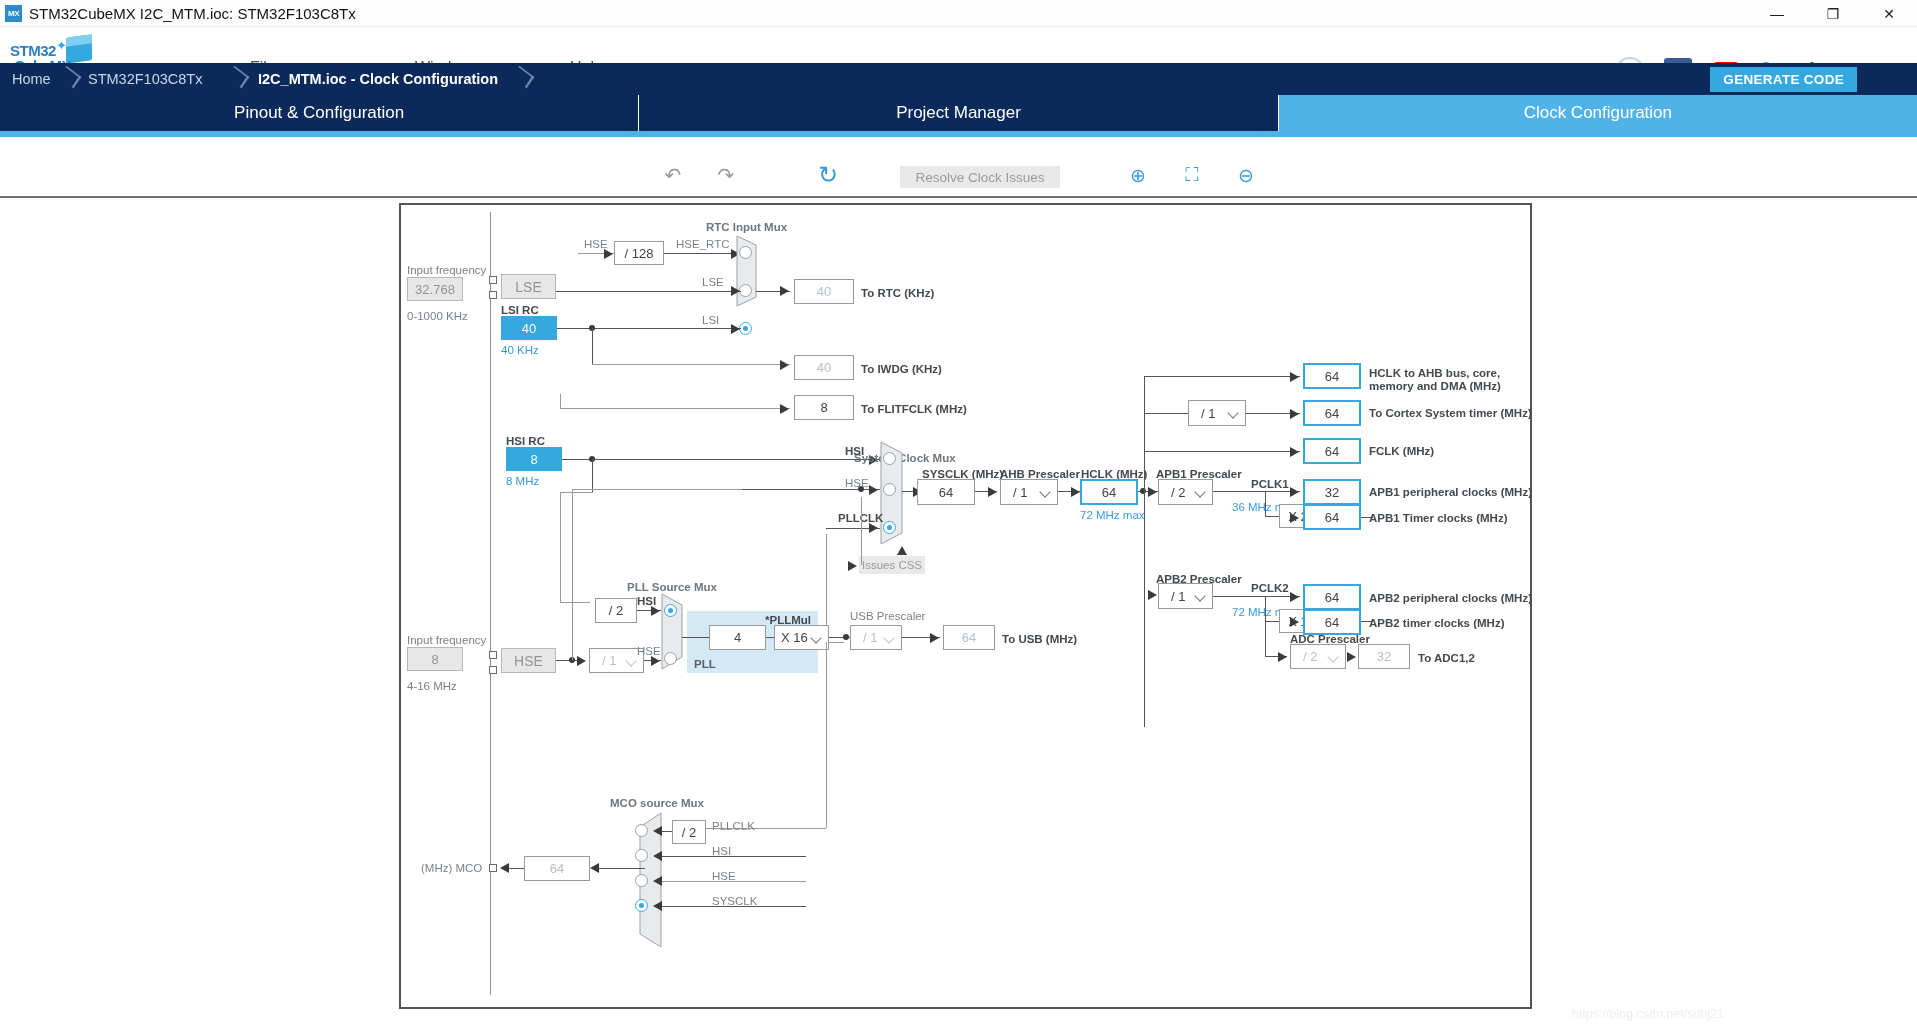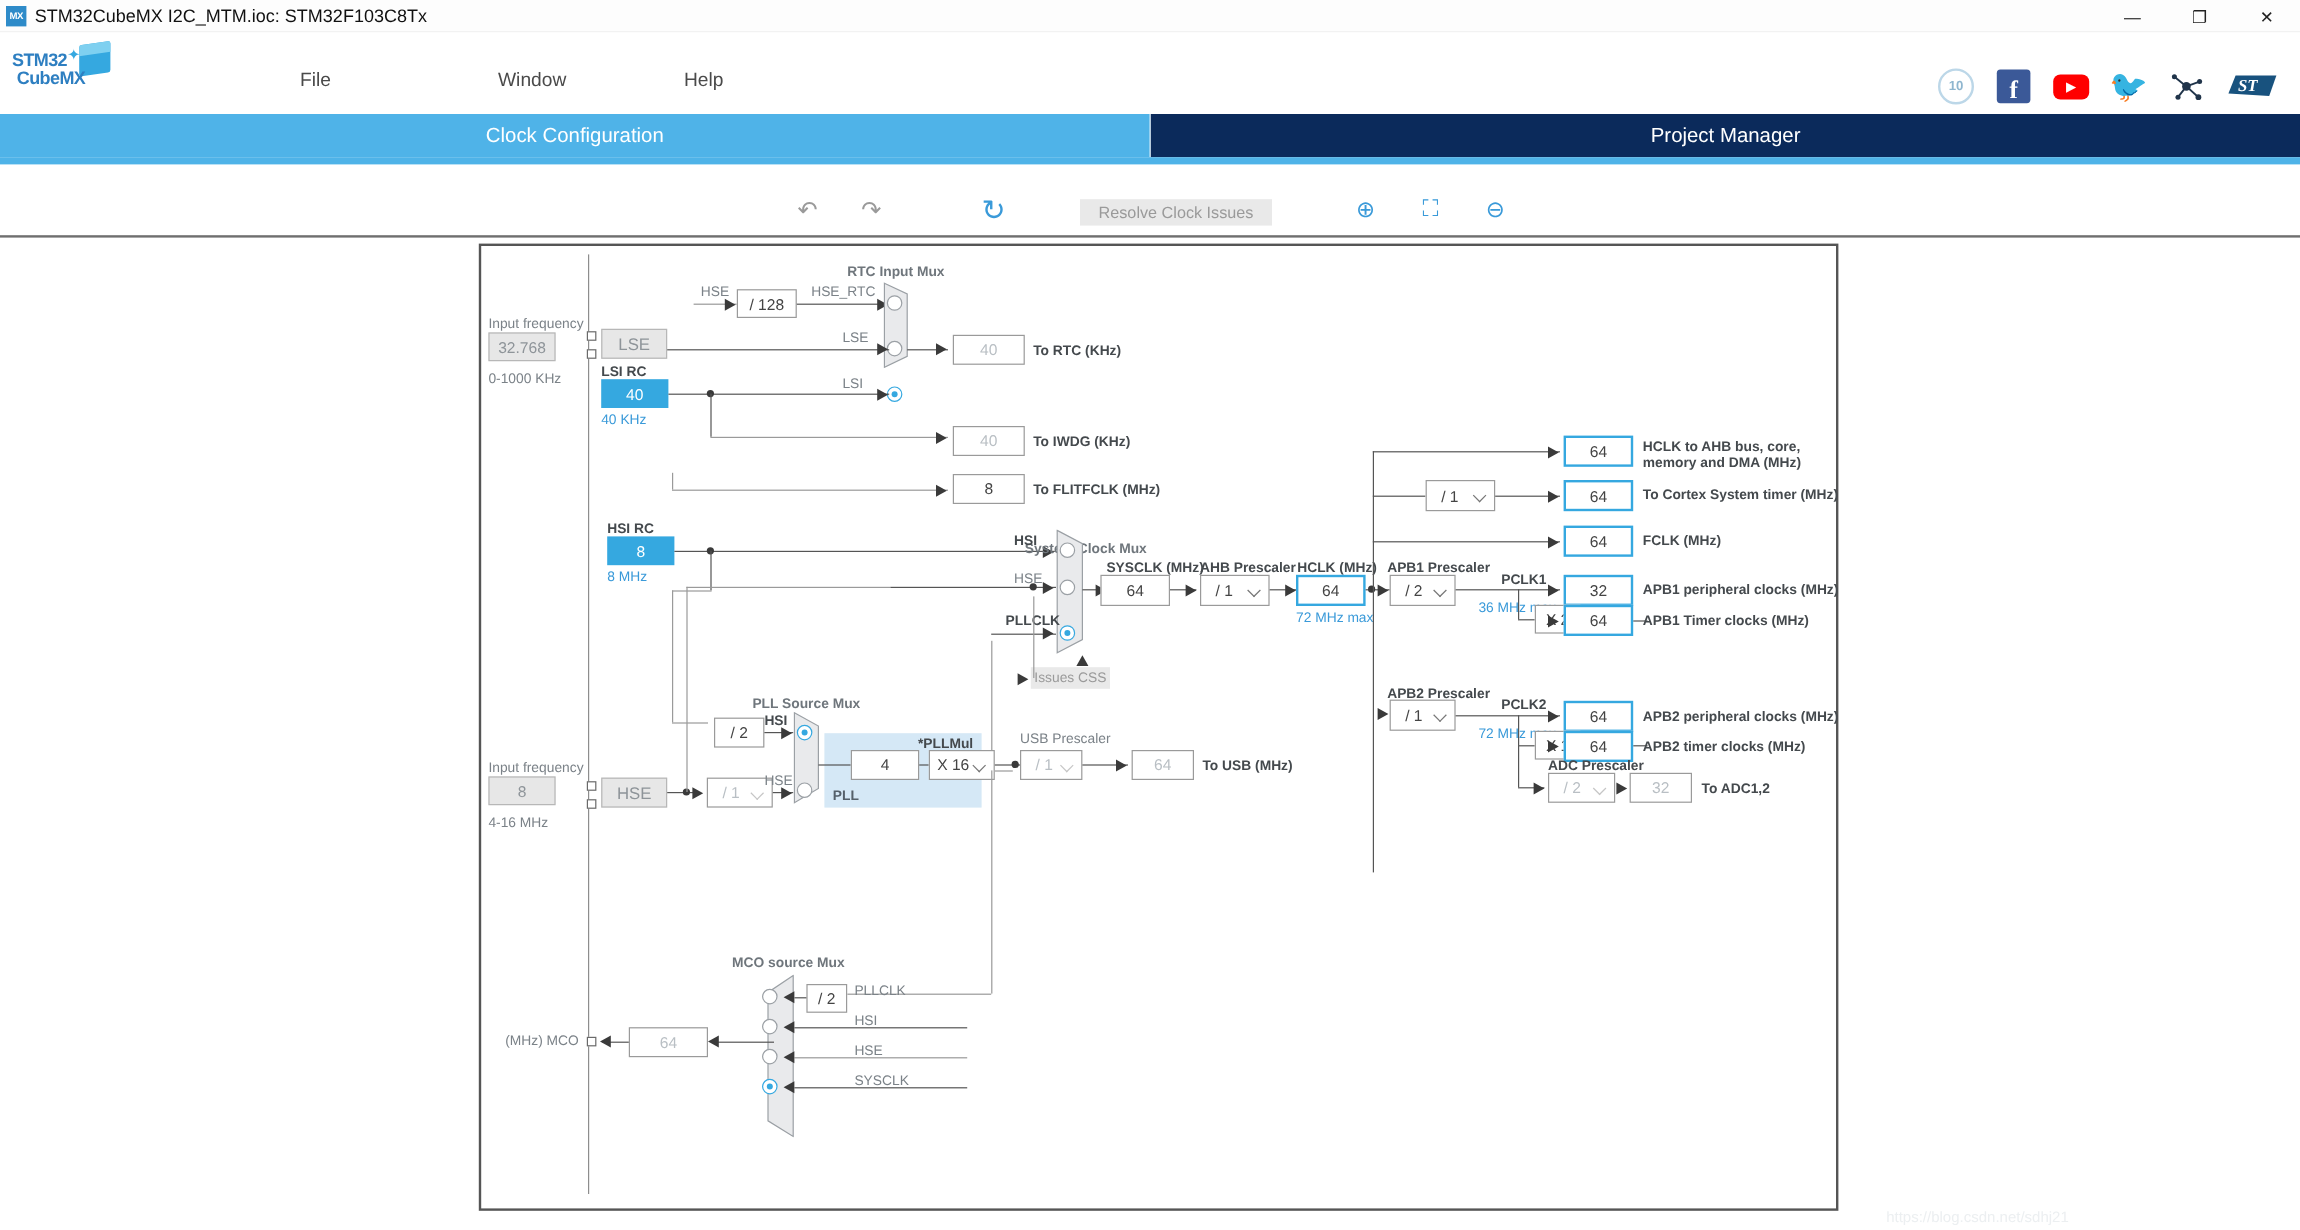--- a/index.html
+++ b/index.html
@@ -243,24 +243,34 @@
       </div>
       <div class="ti" style="width:44px">
         <svg width="44" height="24" viewBox="0 0 44 24">
           <path d="M2 18 L8 3 L42 3 L36 20 Z" fill="#18527e"></path>
           <text x="10" y="16" font-family="Liberation Serif, serif" font-size="14" font-style="italic" font-weight="bold" fill="#ffffff">ST</text>
         </svg>
       </div>
     </div>
   </div>
 
+  <div class="breadcrumb">
+    <div class="crumb" style="left:12px">Home</div>
+    <div class="chev" style="left:60px"></div>
+    <div class="crumb" style="left:88px">STM32F103C8Tx</div>
+    <div class="chev" style="left:228px"></div>
+    <div class="crumb active" style="left:258px">I2C_MTM.ioc - Clock Configuration</div>
+    <div class="chev" style="left:513px"></div>
+    <div class="gencode">GENERATE CODE</div>
+  </div>
 
   <div class="tabs">
+    <div class="tab">Pinout &amp; Configuration</div>
+    <div class="tab">Project Manager</div>
     <div class="tab active">Clock Configuration</div>
-    <div class="tab">Project Manager</div>
   </div>
   <div class="tabs-underline"></div>
 
   <div class="toolbar">
     <div class="tb" style="left:655px;width:36px;">↶</div>
     <div class="tb" style="left:708px;width:36px;">↷</div>
     <div class="tb blue" style="left:810px;width:36px;">↻</div>
     <div class="zoomic" style="left:1120px;width:36px">⊕</div>
     <div class="zoomic" style="left:1174px;width:36px">⛶</div>
     <div class="zoomic" style="left:1228px;width:36px">⊖</div>

